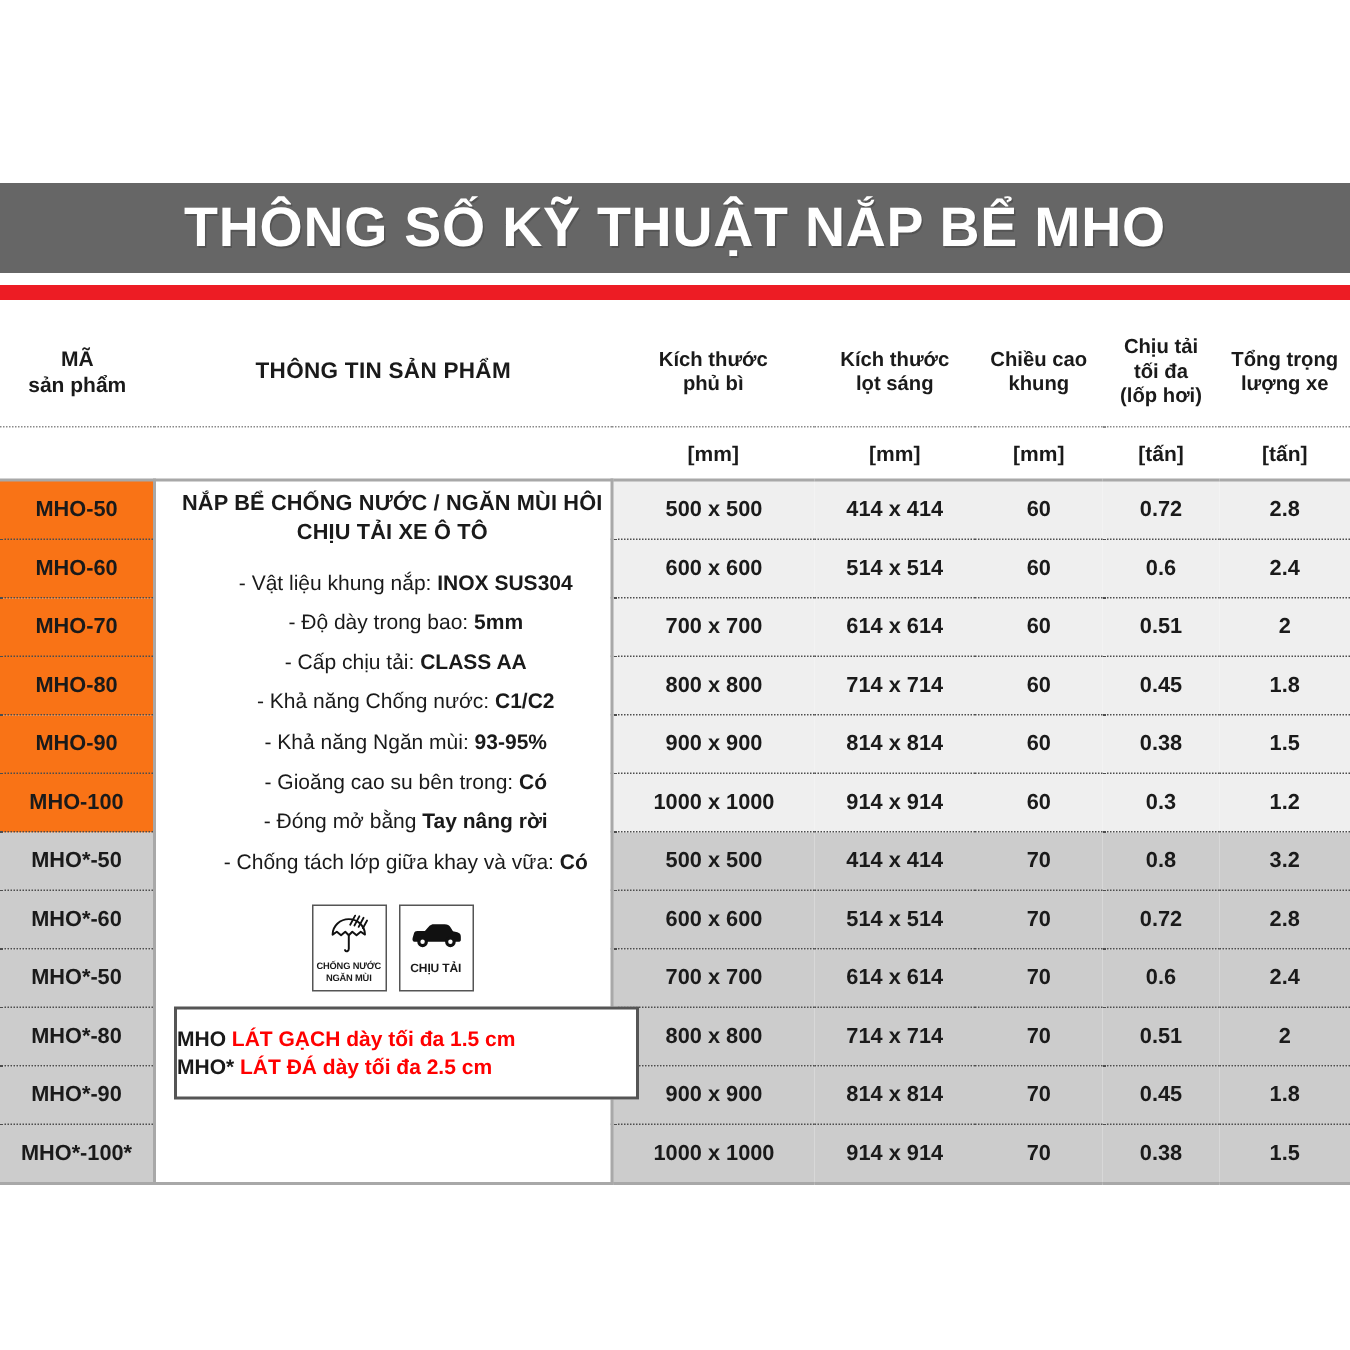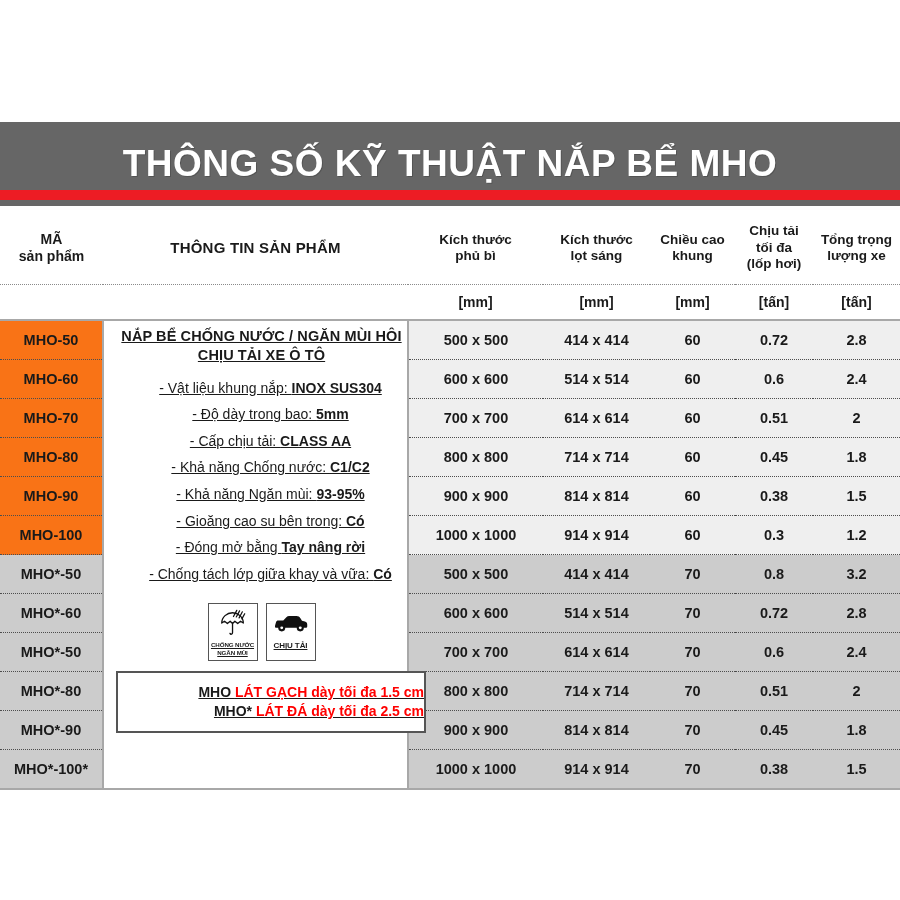--- a/index.html
+++ b/index.html
@@ -14,21 +14,21 @@
     position: relative;
     overflow: hidden;
   }
 
   
   #banner {
     position: absolute;
     left: 0;
     top: 122px;
     width: 900px;
-    height: 84px;
+    height: 60px;
     background: #666666;
     display: flex;
     align-items: center;
     justify-content: center;
   }
   #banner-title {
     color: #ffffff;
     font-size: 37px;
     font-weight: bold;
     letter-spacing: 0.5px;
@@ -104,21 +104,20 @@
     text-align: left;
     padding: 0;
   }
 
   
   .info-wrap {
     padding: 6px 0 6px 12px;
     position: relative;
     height: 100%;
     box-sizing: border-box;
-    text-decoration: underline;
   }
   .info-title {
     text-align: center;
     font-size: 14.5px;
     font-weight: bold;
     line-height: 1.32;
     margin-bottom: 9px;
     letter-spacing: 0.1px;
   }
   .info-line {
@@ -160,21 +159,21 @@
   .badge-cap2 { font-size: 8px; }
 
   
   .note-box {
     margin: 10px auto 0 auto;
     border: 2px solid #555;
     width: 310px;
     height: 62px;
     display: flex;
     flex-direction: column;
-    align-items: flex-end;
+    align-items: flex-start;
     justify-content: center;
     background: #fff;
     box-sizing: border-box;
   }
   .note-line {
     font-size: 14px;
     font-weight: bold;
     line-height: 1.35;
     white-space: nowrap;
   }

